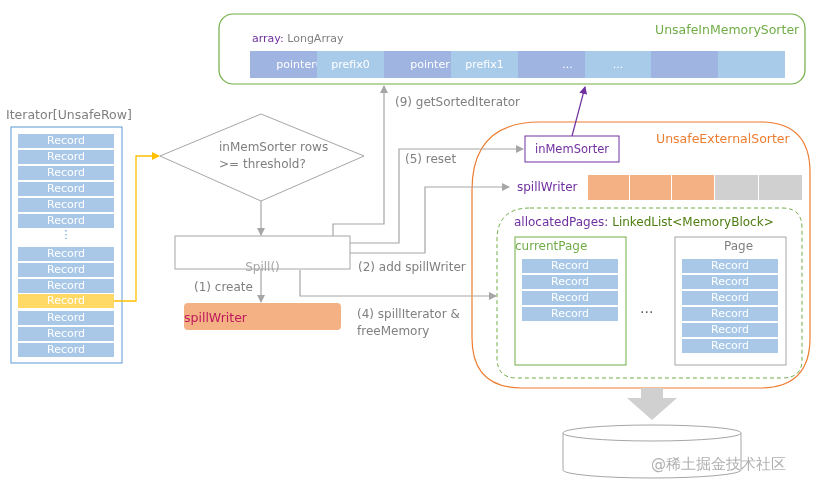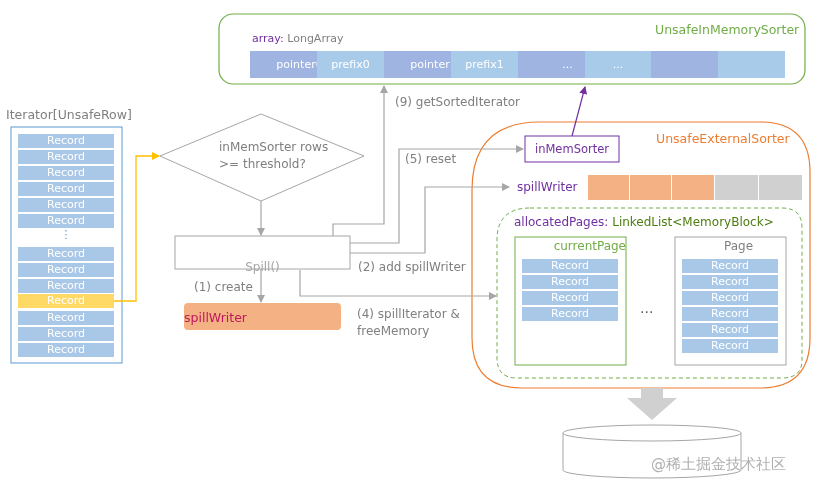--- a/index.html
+++ b/index.html
@@ -129,21 +129,21 @@
   <div class="sw" style="left:588px;width:41px;background:#f4b183;"></div>
   <div class="sw" style="left:630px;width:41px;background:#f4b183;"></div>
   <div class="sw" style="left:672px;width:42px;background:#f4b183;"></div>
   <div class="sw" style="left:715px;width:43px;background:#d0d0d0;"></div>
   <div class="sw" style="left:759px;width:43px;background:#d0d0d0;"></div>
 </div>
 <div class="abs txt" style="left:514px;top:215px;font-size:12px;">
   <span class="purple">allocatedPages:</span><span style="color:#4d7c0f;"> LinkedList&lt;MemoryBlock&gt;</span>
 </div>
 
-<div class="abs txt" style="left:515px;top:239px;width:111px;text-align:right;color:#70ad47;font-size:12px;">currentPage</div>
+<div class="abs txt" style="left:515px;top:239px;width:111px;text-align:left;color:#70ad47;font-size:12px;">currentPage</div>
 <div>
   <div class="record" style="left:522px;top:259px;width:96px;">Record</div>
   <div class="record" style="left:522px;top:275px;width:96px;">Record</div>
   <div class="record" style="left:522px;top:291px;width:96px;">Record</div>
   <div class="record" style="left:522px;top:307px;width:96px;">Record</div>
 </div>
 
 <div class="abs" style="left:640px;top:300px;font-size:14px;color:#595959;">...</div>
 
 <div class="abs txt" style="left:675px;top:239px;width:127px;text-align:center;font-size:12px;">Page</div>

